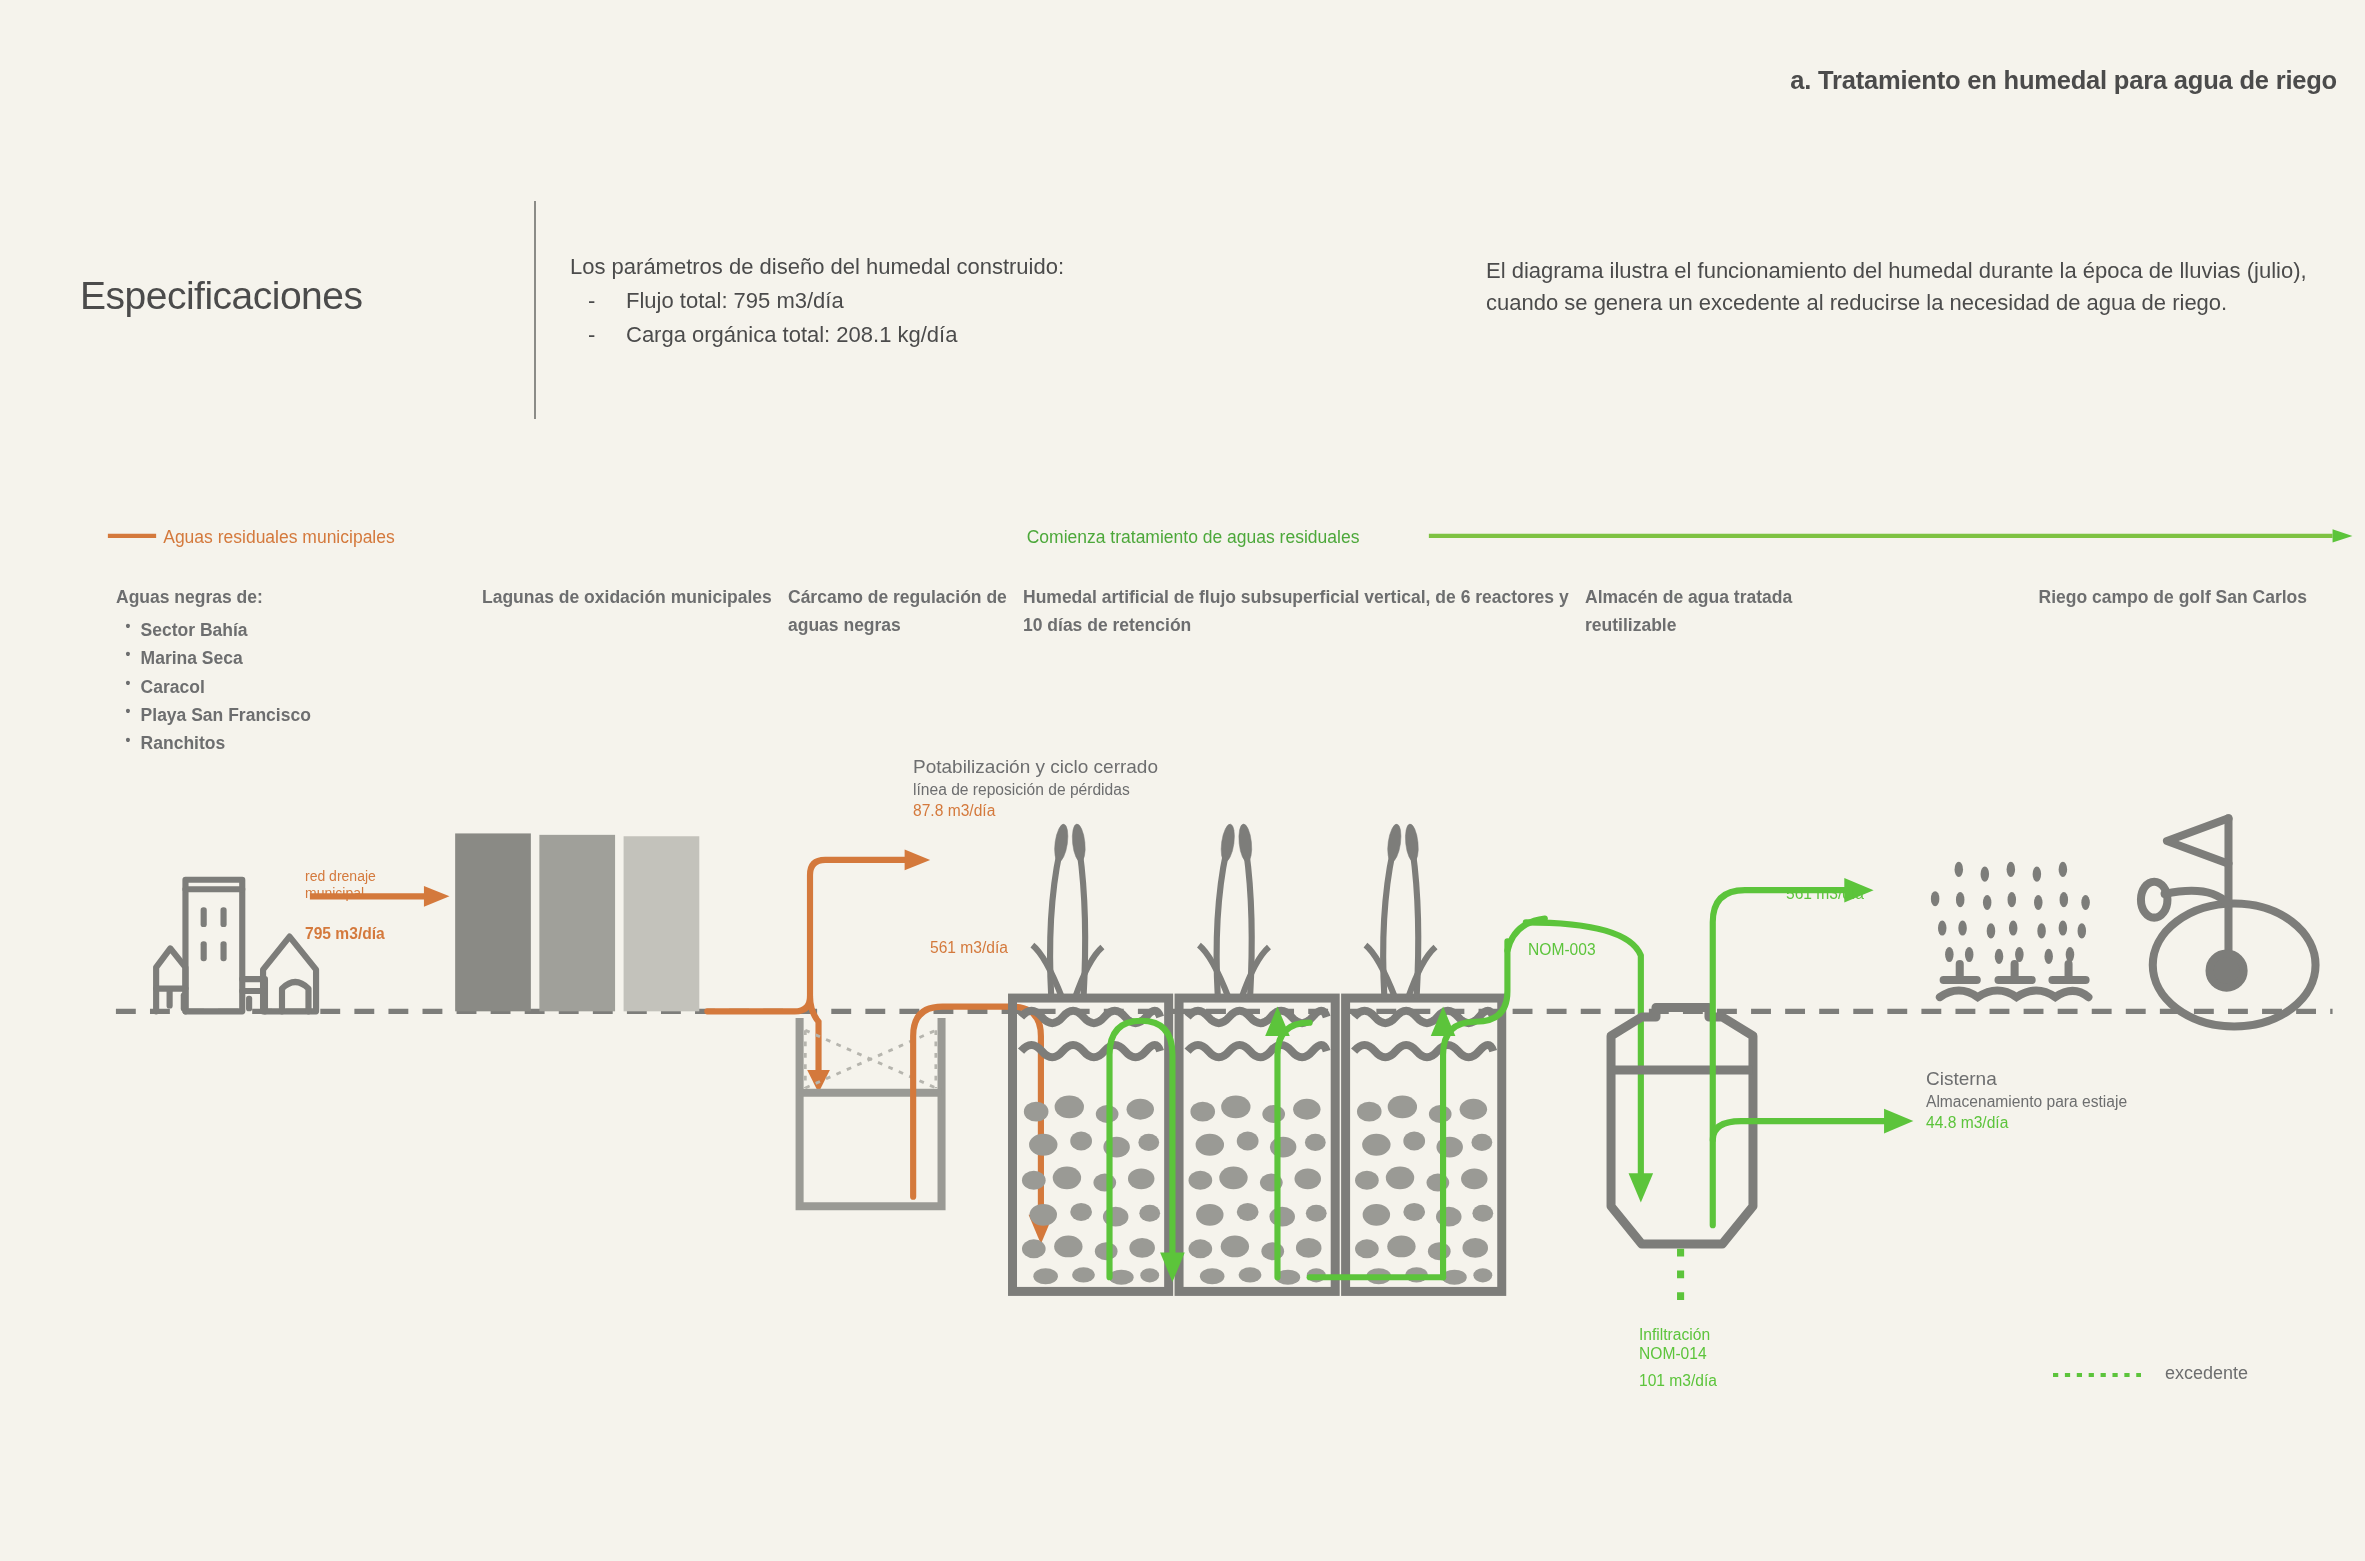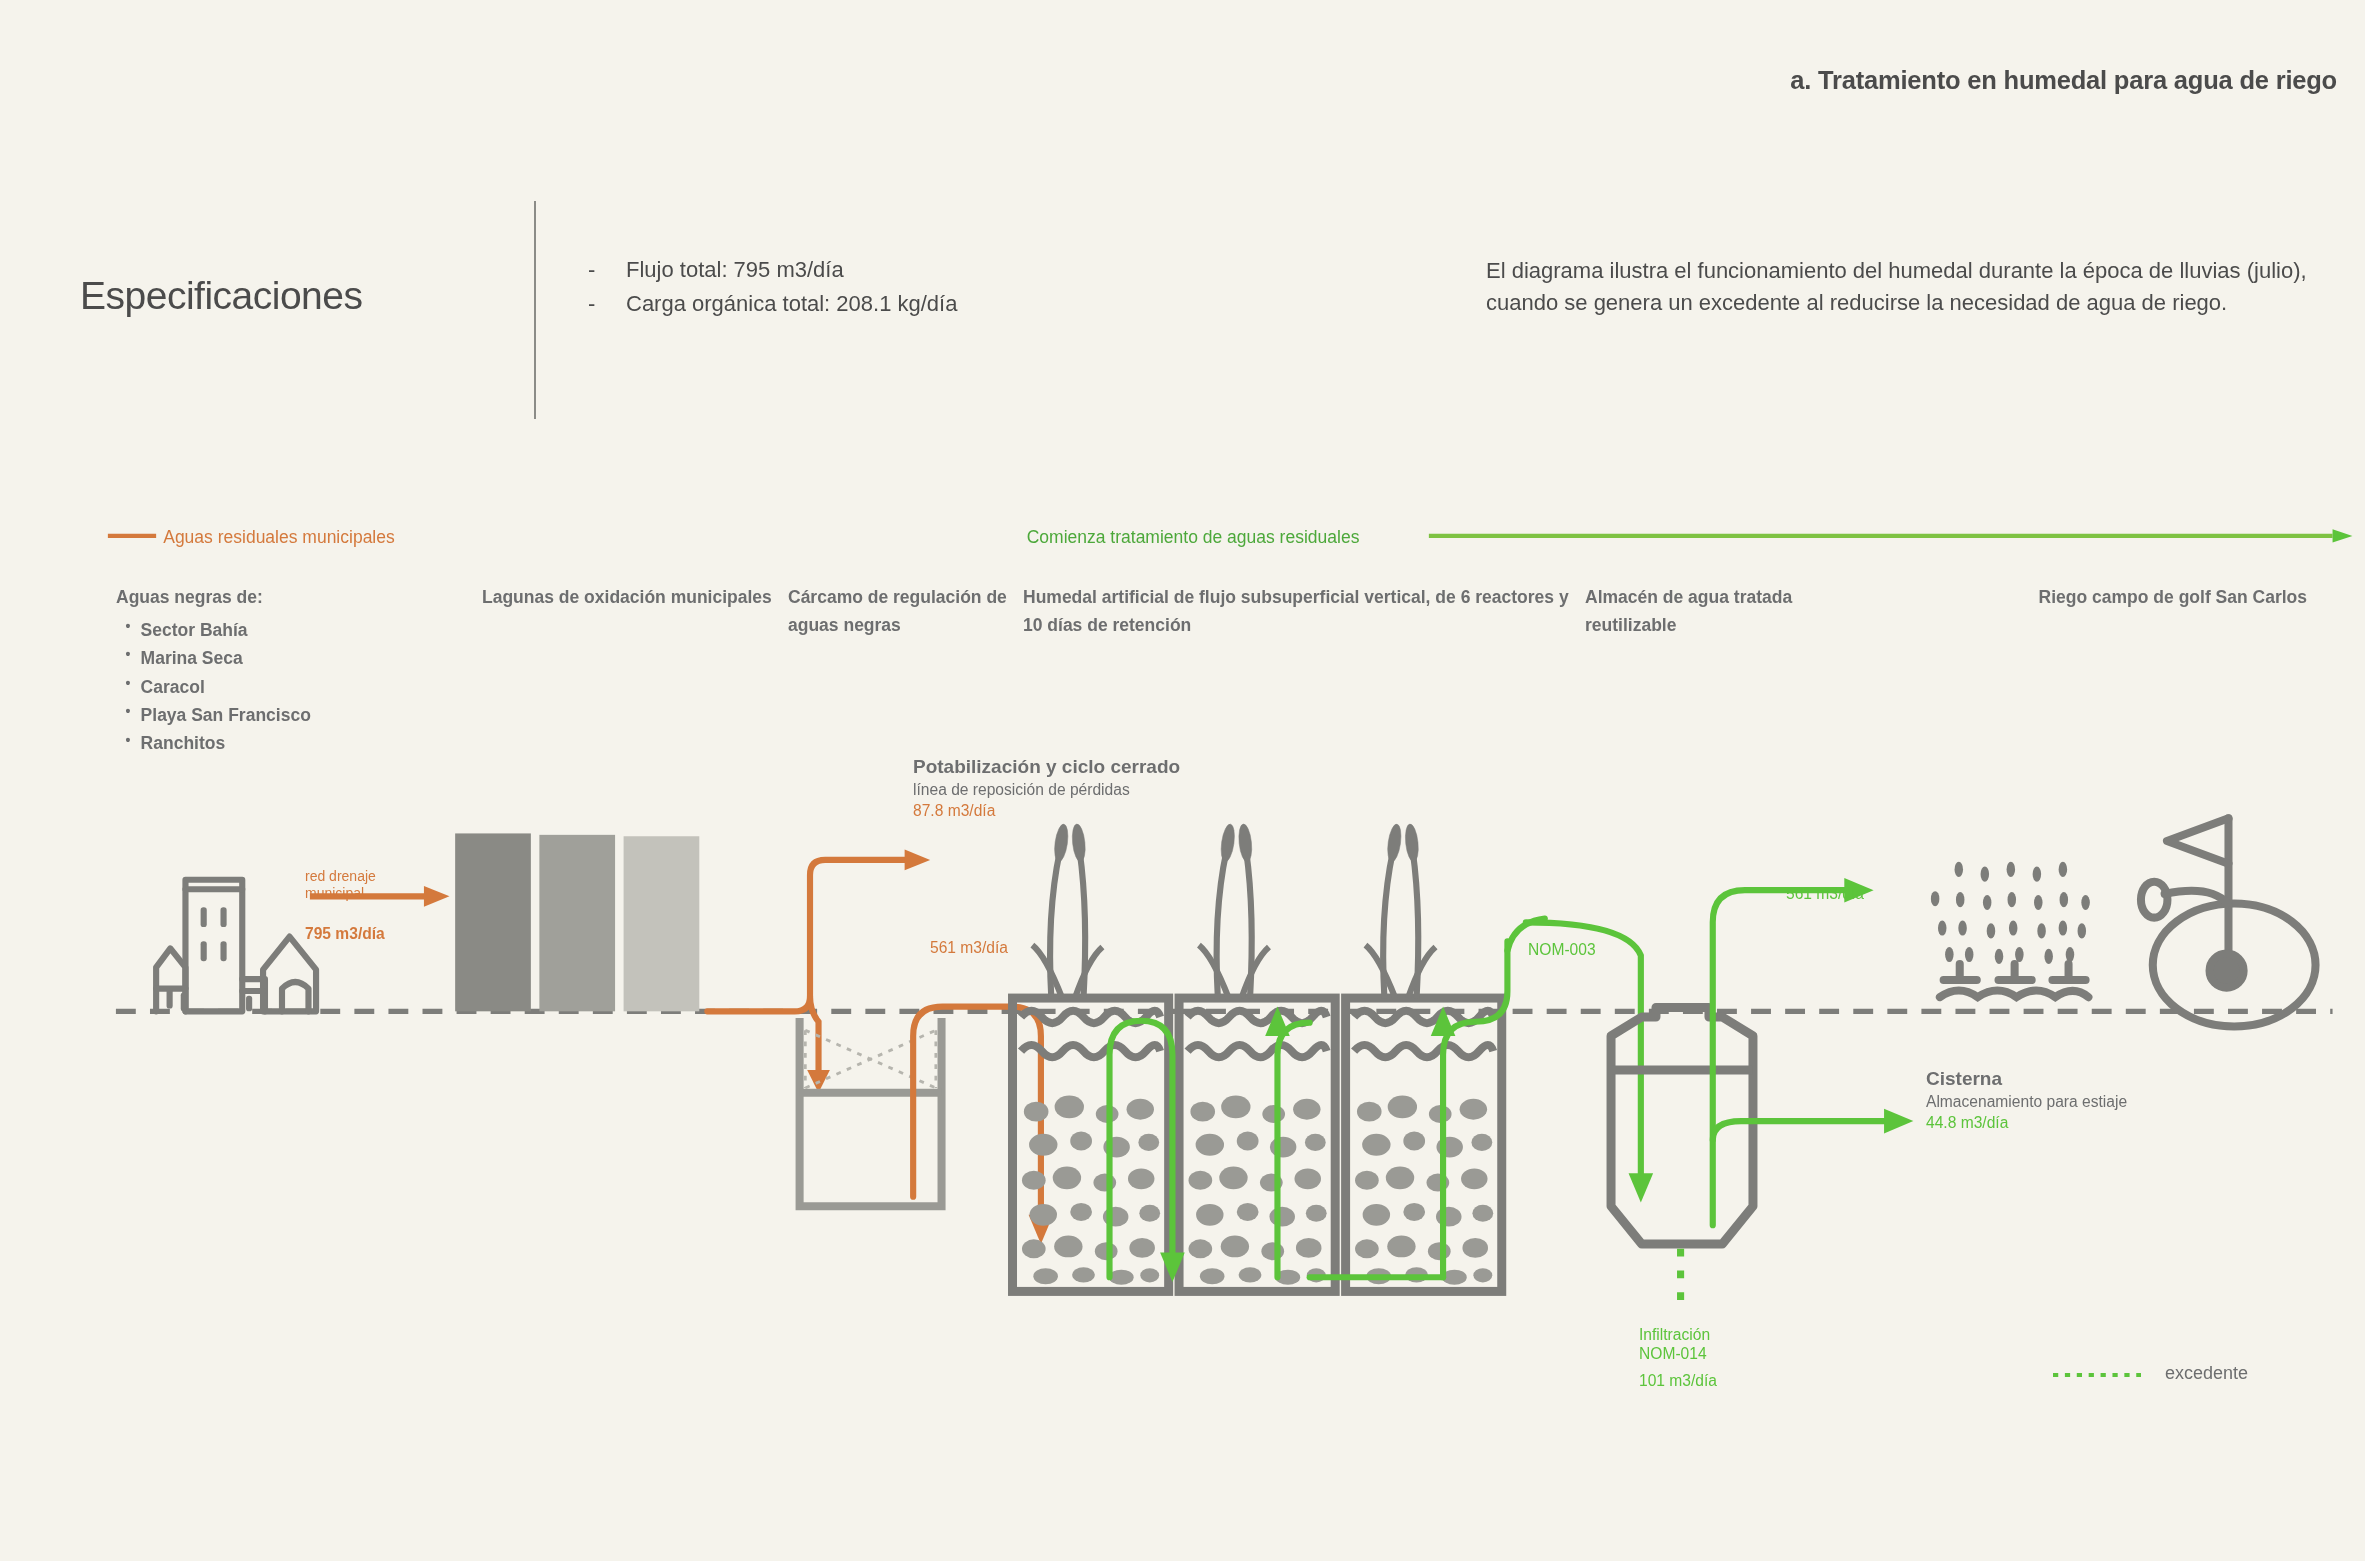--- a/index.html
+++ b/index.html
@@ -56,21 +56,21 @@
   #col-0 li{position:relative;padding-left:24.6px;}
   #col-0 li .bul{position:absolute;left:9.5px;top:-0.9px;font-size:14px;}
   #col-1{left:482px;top:583px;width:293px;}
   #col-2{left:788px;top:583px;width:237px;}
   #col-3{left:1023px;top:583px;width:558px;}
   #col-4{left:1585px;top:583px;width:265px;}
   #col-5{left:1881px;top:583px;width:426px;text-align:right;}
 
   
   .ann{position:absolute;}
-  .ann .t1{font-size:19px;color:#6d6e6f;line-height:1.3;font-weight:bold;}
+  .ann .t1{font-size:19px;color:#6d6e6f;line-height:1.3;}
   .ann .t2{font-size:15.6px;color:#6d6e6f;line-height:1.3;}
   .ann .v-or{font-size:15.6px;color:#d4793c;line-height:1.45;}
   .ann .v-gr{font-size:15.6px;color:#5cc43b;line-height:1.45;}
 
   #ann-potab{left:913px;top:755px;}
   #ann-cisterna{left:1926px;top:1067px;}
 
   .flowlabel{position:absolute;font-size:15.6px;}
   .flowlabel.orange{color:#d4793c;}
   .flowlabel.green{color:#5cc43b;}
@@ -86,20 +86,21 @@
 </style>
 </head>
 <body>
 
 <div class="abs" id="page-title">a. Tratamiento en humedal para agua de riego</div>
 
 <div class="abs" id="spec-heading">Especificaciones</div>
 <div class="abs" id="spec-divider"></div>
 
 <div class="abs" id="spec-params">
+  <div>Los parámetros de  diseño del humedal construido:</div>
   <ul>
     <li>
       <span class="dash">-</span>
       <span>Flujo total: 795 m3/día</span>
     </li>
     <li>
       <span class="dash">-</span>
       <span>Carga orgánica total: 208.1 kg/día</span>
     </li>
   </ul>

